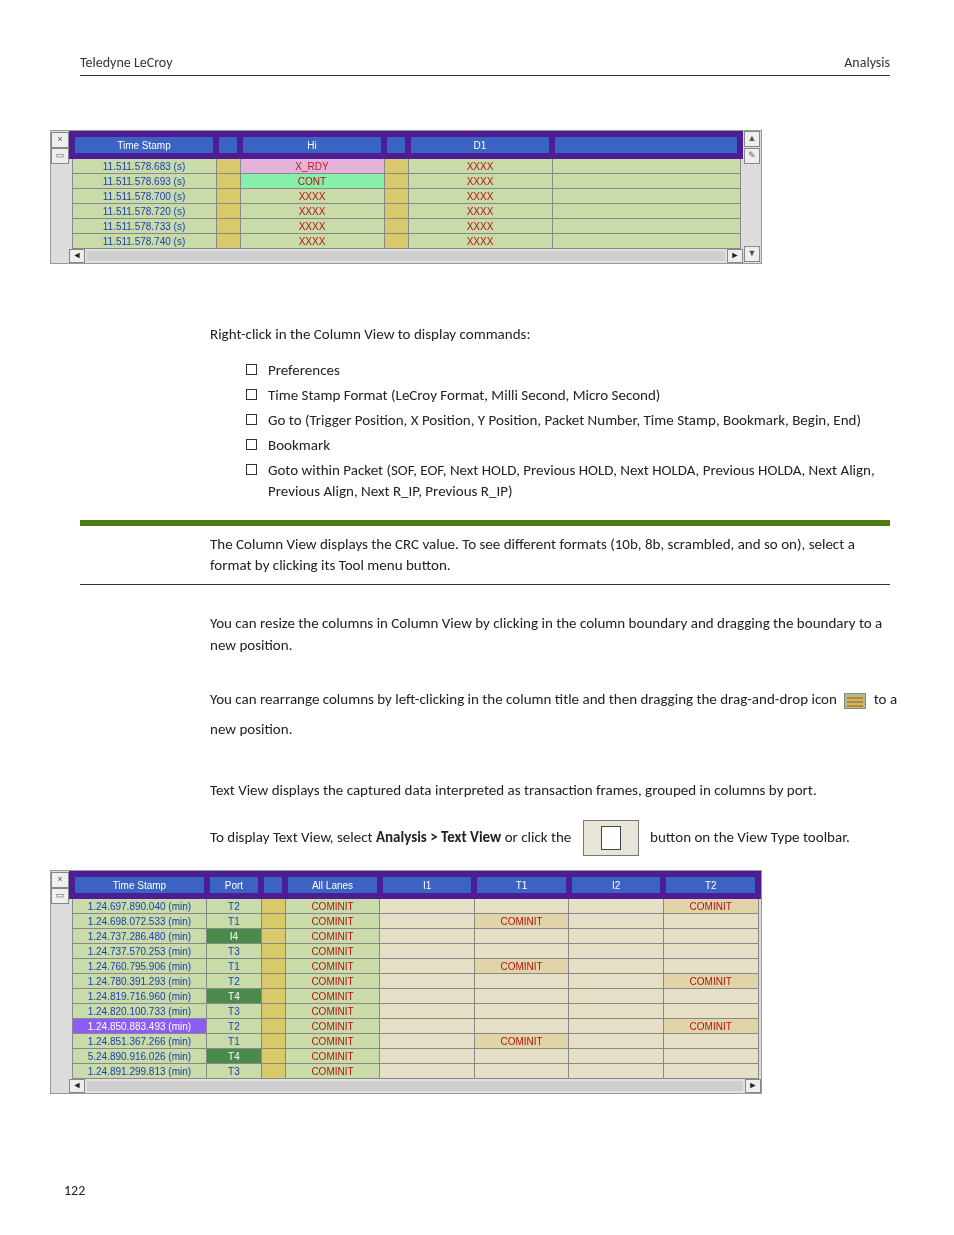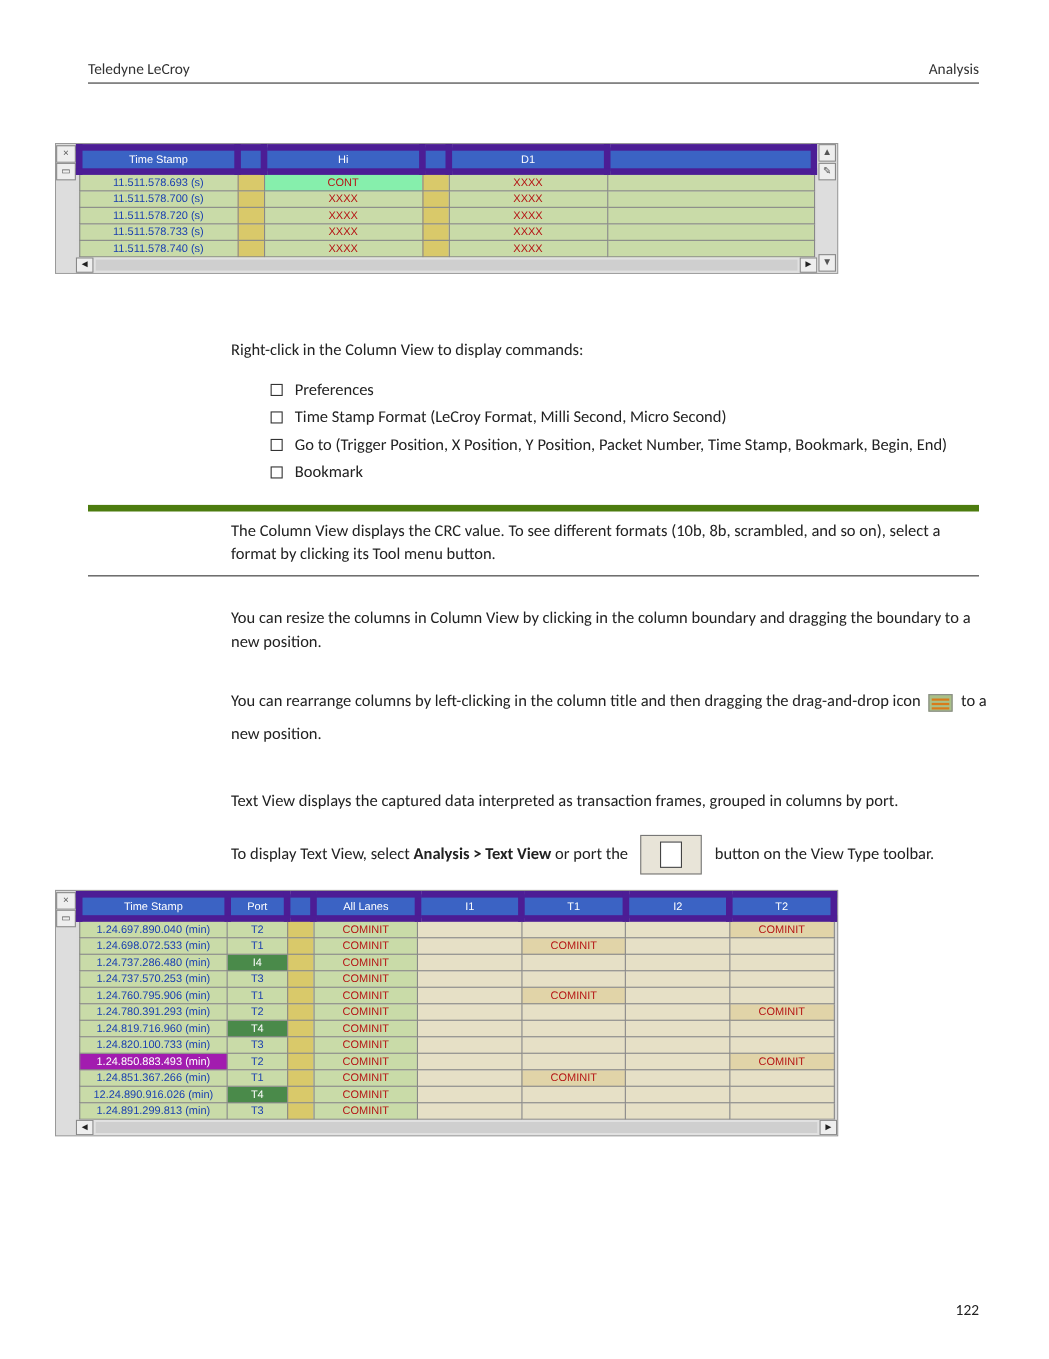--- a/index.html
+++ b/index.html
@@ -11,40 +11,40 @@
   .bullets{margin:6px 0 18px 36px;padding:0}
   .bullets li{list-style:none;padding-left:22px;position:relative;margin:4px 0;line-height:1.4}
   .bullets li::before{content:"";position:absolute;left:0;top:4px;width:9px;height:9px;border:1px solid #333}
   .note-bar{border-top:6px solid #4d7c0f;border-bottom:1px solid #333;padding:8px 0;margin:0 0 28px 0;line-height:1.4}
   .note-content{margin-left:130px}
   .inline-icon{display:inline-block;width:20px;height:14px;vertical-align:middle;margin:0 4px}
   .dragicon{background:#a9c088;border:1px solid #888;position:relative}
   .dragicon::after{content:"";position:absolute;left:2px;right:2px;top:50%;height:2px;background:#d97b1a;box-shadow:0 -4px 0 #d97b1a,0 4px 0 #d97b1a}
   .viewicon{width:54px;height:34px;border:1px solid #777;background:#e8e4d8;vertical-align:middle;margin:0 8px;display:inline-flex;align-items:center;justify-content:center}
   .viewicon .inner{width:18px;height:22px;border:1px solid #444;background:#fff}
-  .ftr{position:absolute;bottom:36px;left:64px;right:64px;display:flex;justify-content:flex-end;font-size:14px}
+  .ftr{position:absolute;bottom:36px;left:64px;right:64px;display:flex;justify-content:space-between;font-size:14px}
   .bold{font-weight:bold}
 
   
   .shot{margin:0 0 24px -30px;width:710px;border:1px solid #999;background:#dcdcdc;font-family:Tahoma,Arial,sans-serif;font-size:10px;position:relative}
   .shot-inner{display:flex}
   .gutter{width:18px;background:#ddd;display:flex;flex-direction:column;align-items:center;padding-top:1px;gap:0}
   .gutter-btn{width:16px;height:14px;border:1px solid #888;background:#eee;font-size:9px;line-height:12px;text-align:center;color:#555}
   .grid{flex:1}
   .grid table{border-collapse:collapse;width:100%}
   .grid th{background:#3b63c4;color:#fff;font-weight:normal;border:6px solid #4c1d95;padding:1px 4px;height:14px;font-size:10px;white-space:nowrap}
   .grid td{border:1px solid #888;padding:0 4px;height:14px;white-space:nowrap;text-align:center}
   .ts-cell{background:#c9dba8;color:#1a3fb0;text-align:center;padding:0 6px}
   .tiny-col{width:12px;background:#d9c96a;border:1px solid #888;padding:0}
   .xrdy{background:#e3b3dc;color:#c21a1a}
   .cont{background:#86efac;color:#b51414}
   .xxxx{background:#c9dba8;color:#b51414}
   .port-cell{background:#c9dba8;color:#1a3fb0}
   .port-i4,.port-t4{background:#4a8a4a;color:#fff}
-  .hl-row td.ts-cell{background:#a21caf;color:#fff}
+  .hl-row td.ts-cell{background:#8b5cf6;color:#fff}
   .cominit{color:#b51414;background:#c9dba8}
   .pale{background:#e6e0c6}
   .cominit2{color:#b51414;background:#e1d4a8}
   .hscroll{height:14px;background:#e1e1e1;display:flex;align-items:center}
   .hscroll .btn{width:14px;height:12px;border:1px solid #888;background:#eee;font-size:9px;text-align:center;line-height:10px}
   .hscroll .thumb{flex:1;height:10px;margin:0 2px;background:#cfcfcf}
   .right-tools{width:18px;background:#ddd;display:flex;flex-direction:column;align-items:center}
   .right-tools .tb{width:14px;height:14px;border:1px solid #888;background:#eee;margin-bottom:1px;font-size:9px;text-align:center;line-height:12px;color:#555}
   .shot2 .grid th{height:14px}
   .shot2 td{height:14px}
@@ -71,20 +71,28 @@
             <tbody>
               <tr>
                 <th style="width:130px">Time Stamp</th>
                 <th style="width:10px;background:#3b63c4"></th>
                 <th style="width:130px">Hi</th>
                 <th style="width:10px;background:#3b63c4"></th>
                 <th style="width:130px">D1</th>
                 <th style="background:#3b63c4"></th>
               </tr>
               <tr>
+                <td class="ts-cell">11.511.578.683 (s)</td>
+                <td class="tiny-col"></td>
+                <td class="xrdy">X_RDY</td>
+                <td class="tiny-col"></td>
+                <td class="xxxx">XXXX</td>
+                <td class="xxxx"></td>
+              </tr>
+              <tr>
                 <td class="ts-cell">11.511.578.693 (s)</td>
                 <td class="tiny-col"></td>
                 <td class="cont">CONT</td>
                 <td class="tiny-col"></td>
                 <td class="xxxx">XXXX</td>
                 <td class="xxxx"></td>
               </tr>
               <tr>
                 <td class="ts-cell">11.511.578.700 (s)</td>
                 <td class="tiny-col"></td>
@@ -134,40 +142,41 @@
     </div>
   </div>
 
   <div class="content">
     <p class="para">Right-click in the Column View to display commands:</p>
     <ul class="bullets" id="bullets">
         <li>Preferences</li>
         <li>Time Stamp Format (LeCroy Format, Milli Second, Micro Second)</li>
         <li>Go to (Trigger Position, X Position, Y Position, Packet Number, Time Stamp, Bookmark, Begin, End)</li>
         <li>Bookmark</li>
+        <li>Goto within Packet (SOF, EOF, Next HOLD, Previous HOLD, Next HOLDA, Previous HOLDA, Next Align, Previous Align, Next R_IP, Previous R_IP)</li>
       </ul>
   </div>
 
   <div class="note-bar">
     <div class="note-content">The Column View displays the CRC value. To see different formats (10b, 8b, scrambled, and so on), select a format by clicking its Tool menu button.</div>
   </div>
 
   <div class="content" style="margin-top:28px">
     <p class="para">You can resize the columns in Column View by clicking in the column boundary and dragging the boundary to a new position.</p>
 
     <p class="para" style="margin-top:28px;line-height:2">
       <span>You can rearrange columns by left-clicking in the column title and then dragging the drag-and-drop icon </span>
       <span class="inline-icon dragicon"></span>
       <span> to a new position.</span>
     </p>
 
     <p class="para" style="margin-top:36px">Text View displays the captured data interpreted as transaction frames, grouped in columns by port.</p>
 
     <p class="para" style="margin-top:18px;line-height:2.2">
-      <span>To display Text View, select </span><span class="bold">Analysis &gt; Text View</span><span> or port the </span>
+      <span>To display Text View, select </span><span class="bold">Analysis &gt; Text View</span><span> or click the </span>
       <span class="viewicon">
           <span class="inner"></span>
         </span>
       <span> button on the View Type toolbar.</span>
     </p>
   </div>
 
   <div class="shot shot2" style="margin-top:10px">
     <div class="shot-inner">
       <div class="gutter">
@@ -281,21 +290,21 @@
                 <td class="ts-cell">1.24.851.367.266 (min)</td>
                 <td class="port-cell ">T1</td>
                 <td class="tiny-col"></td>
                 <td class="cominit">COMINIT</td>
                 <td class="pale"></td>
                 <td class="cominit2">COMINIT</td>
                 <td class="pale"></td>
                 <td class="pale"></td>
               </tr>
               <tr>
-                <td class="ts-cell">12.24.890.916.026 (min)</td>
+                <td class="ts-cell">5.24.890.916.026 (min)</td>
                 <td class="port-cell port-t4">T4</td>
                 <td class="tiny-col"></td>
                 <td class="cominit">COMINIT</td>
                 <td class="pale"></td>
                 <td class="pale"></td>
                 <td class="pale"></td>
                 <td class="pale"></td>
               </tr>
               <tr>
                 <td class="ts-cell">1.24.891.299.813 (min)</td>

